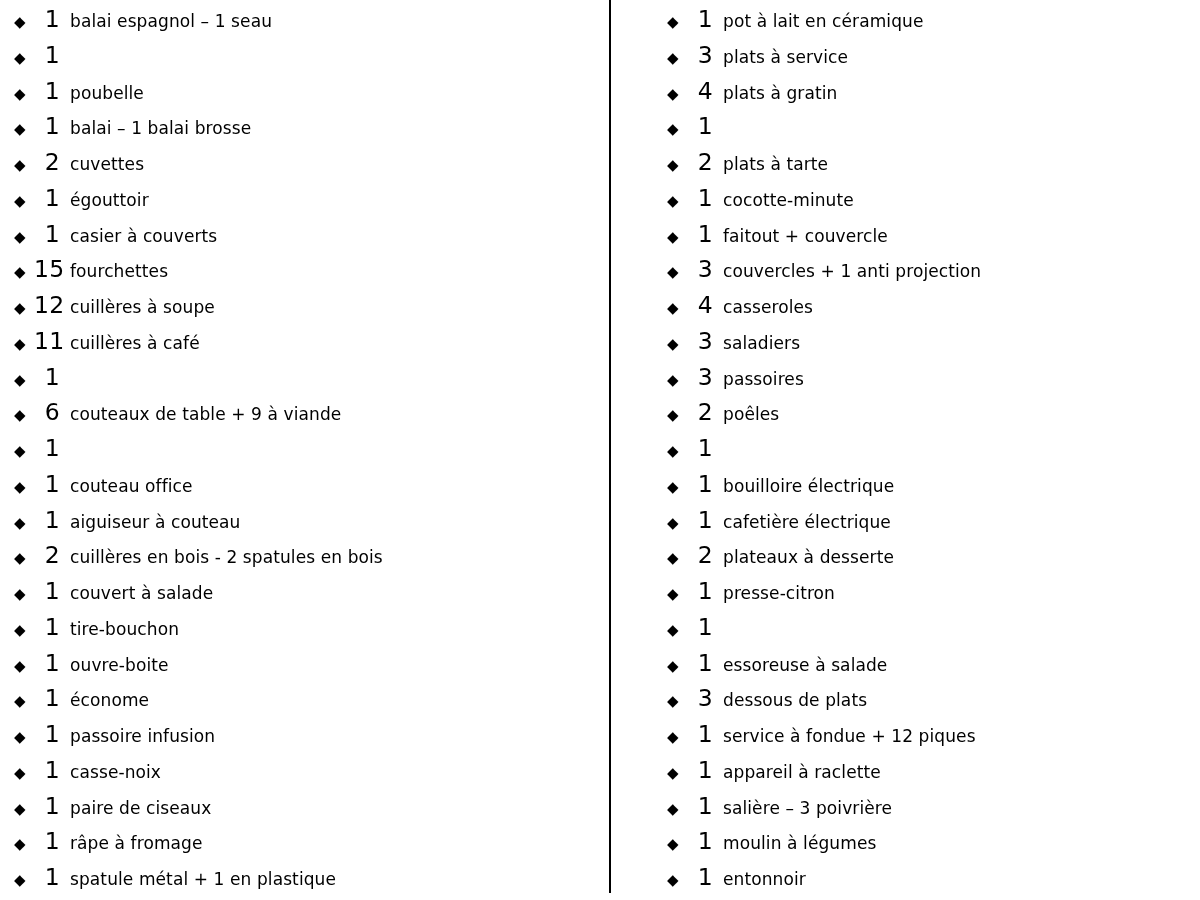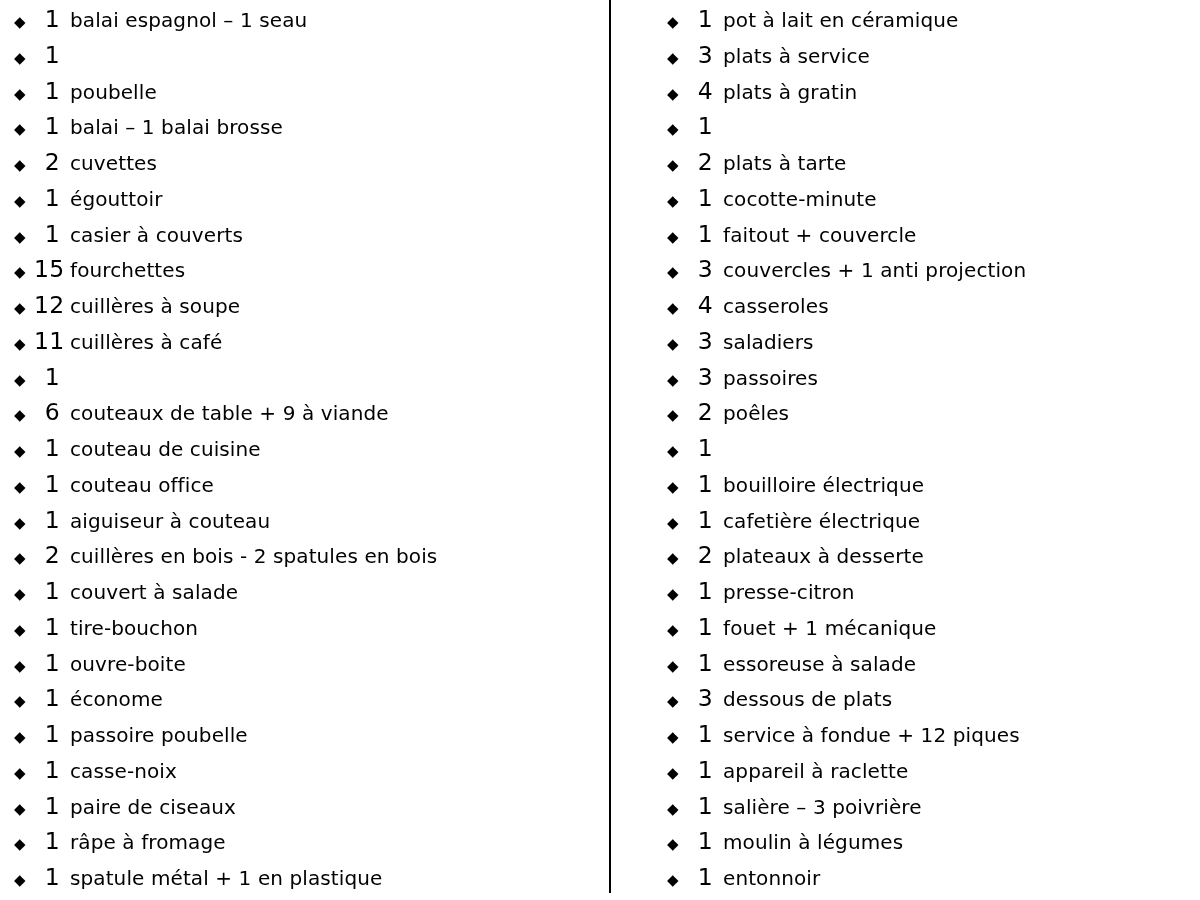--- a/index.html
+++ b/index.html
@@ -71,21 +71,21 @@
     width: 26px;
     text-align: right;
     font-size: 23.5px;
     font-family: "DejaVu Sans", "Liberation Sans", sans-serif;
     letter-spacing: 0.2px;
   }
 
   .item-label {
     flex: 0 1 auto;
     padding-left: 10px;
-    font-size: 20px;
+    font-size: 17px;
     letter-spacing: 0.1px;
   }
 
   
   #column-left .item-list  { padding-left: 14px; padding-top: 2px; }
   
   #column-right .item-list { padding-left: 27px; padding-top: 2px; }
 </style>
 </head>
 <body>
@@ -150,21 +150,20 @@
           <span class="item-qty">1</span>
         </li>
         <li class="list-item">
           <span class="bullet-icon">◆</span>
           <span class="item-qty">6</span>
           <span class="item-label">couteaux de table + 9 à viande</span>
         </li>
         <li class="list-item">
           <span class="bullet-icon">◆</span>
           <span class="item-qty">1</span>
-          <span class="item-label">couteau de cuisine</span>
         </li>
         <li class="list-item">
           <span class="bullet-icon">◆</span>
           <span class="item-qty">1</span>
           <span class="item-label">couteau office</span>
         </li>
         <li class="list-item">
           <span class="bullet-icon">◆</span>
           <span class="item-qty">1</span>
           <span class="item-label">aiguiseur à couteau</span>
@@ -190,21 +189,21 @@
           <span class="item-label">ouvre-boite</span>
         </li>
         <li class="list-item">
           <span class="bullet-icon">◆</span>
           <span class="item-qty">1</span>
           <span class="item-label">économe</span>
         </li>
         <li class="list-item">
           <span class="bullet-icon">◆</span>
           <span class="item-qty">1</span>
-          <span class="item-label">passoire poubelle</span>
+          <span class="item-label">passoire infusion</span>
         </li>
         <li class="list-item">
           <span class="bullet-icon">◆</span>
           <span class="item-qty">1</span>
           <span class="item-label">casse-noix</span>
         </li>
         <li class="list-item">
           <span class="bullet-icon">◆</span>
           <span class="item-qty">1</span>
           <span class="item-label">paire de ciseaux</span>
@@ -303,21 +302,20 @@
           <span class="item-label">plateaux à desserte</span>
         </li>
         <li class="list-item">
           <span class="bullet-icon">◆</span>
           <span class="item-qty">1</span>
           <span class="item-label">presse-citron</span>
         </li>
         <li class="list-item">
           <span class="bullet-icon">◆</span>
           <span class="item-qty">1</span>
-          <span class="item-label">fouet + 1 mécanique</span>
         </li>
         <li class="list-item">
           <span class="bullet-icon">◆</span>
           <span class="item-qty">1</span>
           <span class="item-label">essoreuse à salade</span>
         </li>
         <li class="list-item">
           <span class="bullet-icon">◆</span>
           <span class="item-qty">3</span>
           <span class="item-label">dessous de plats</span>

